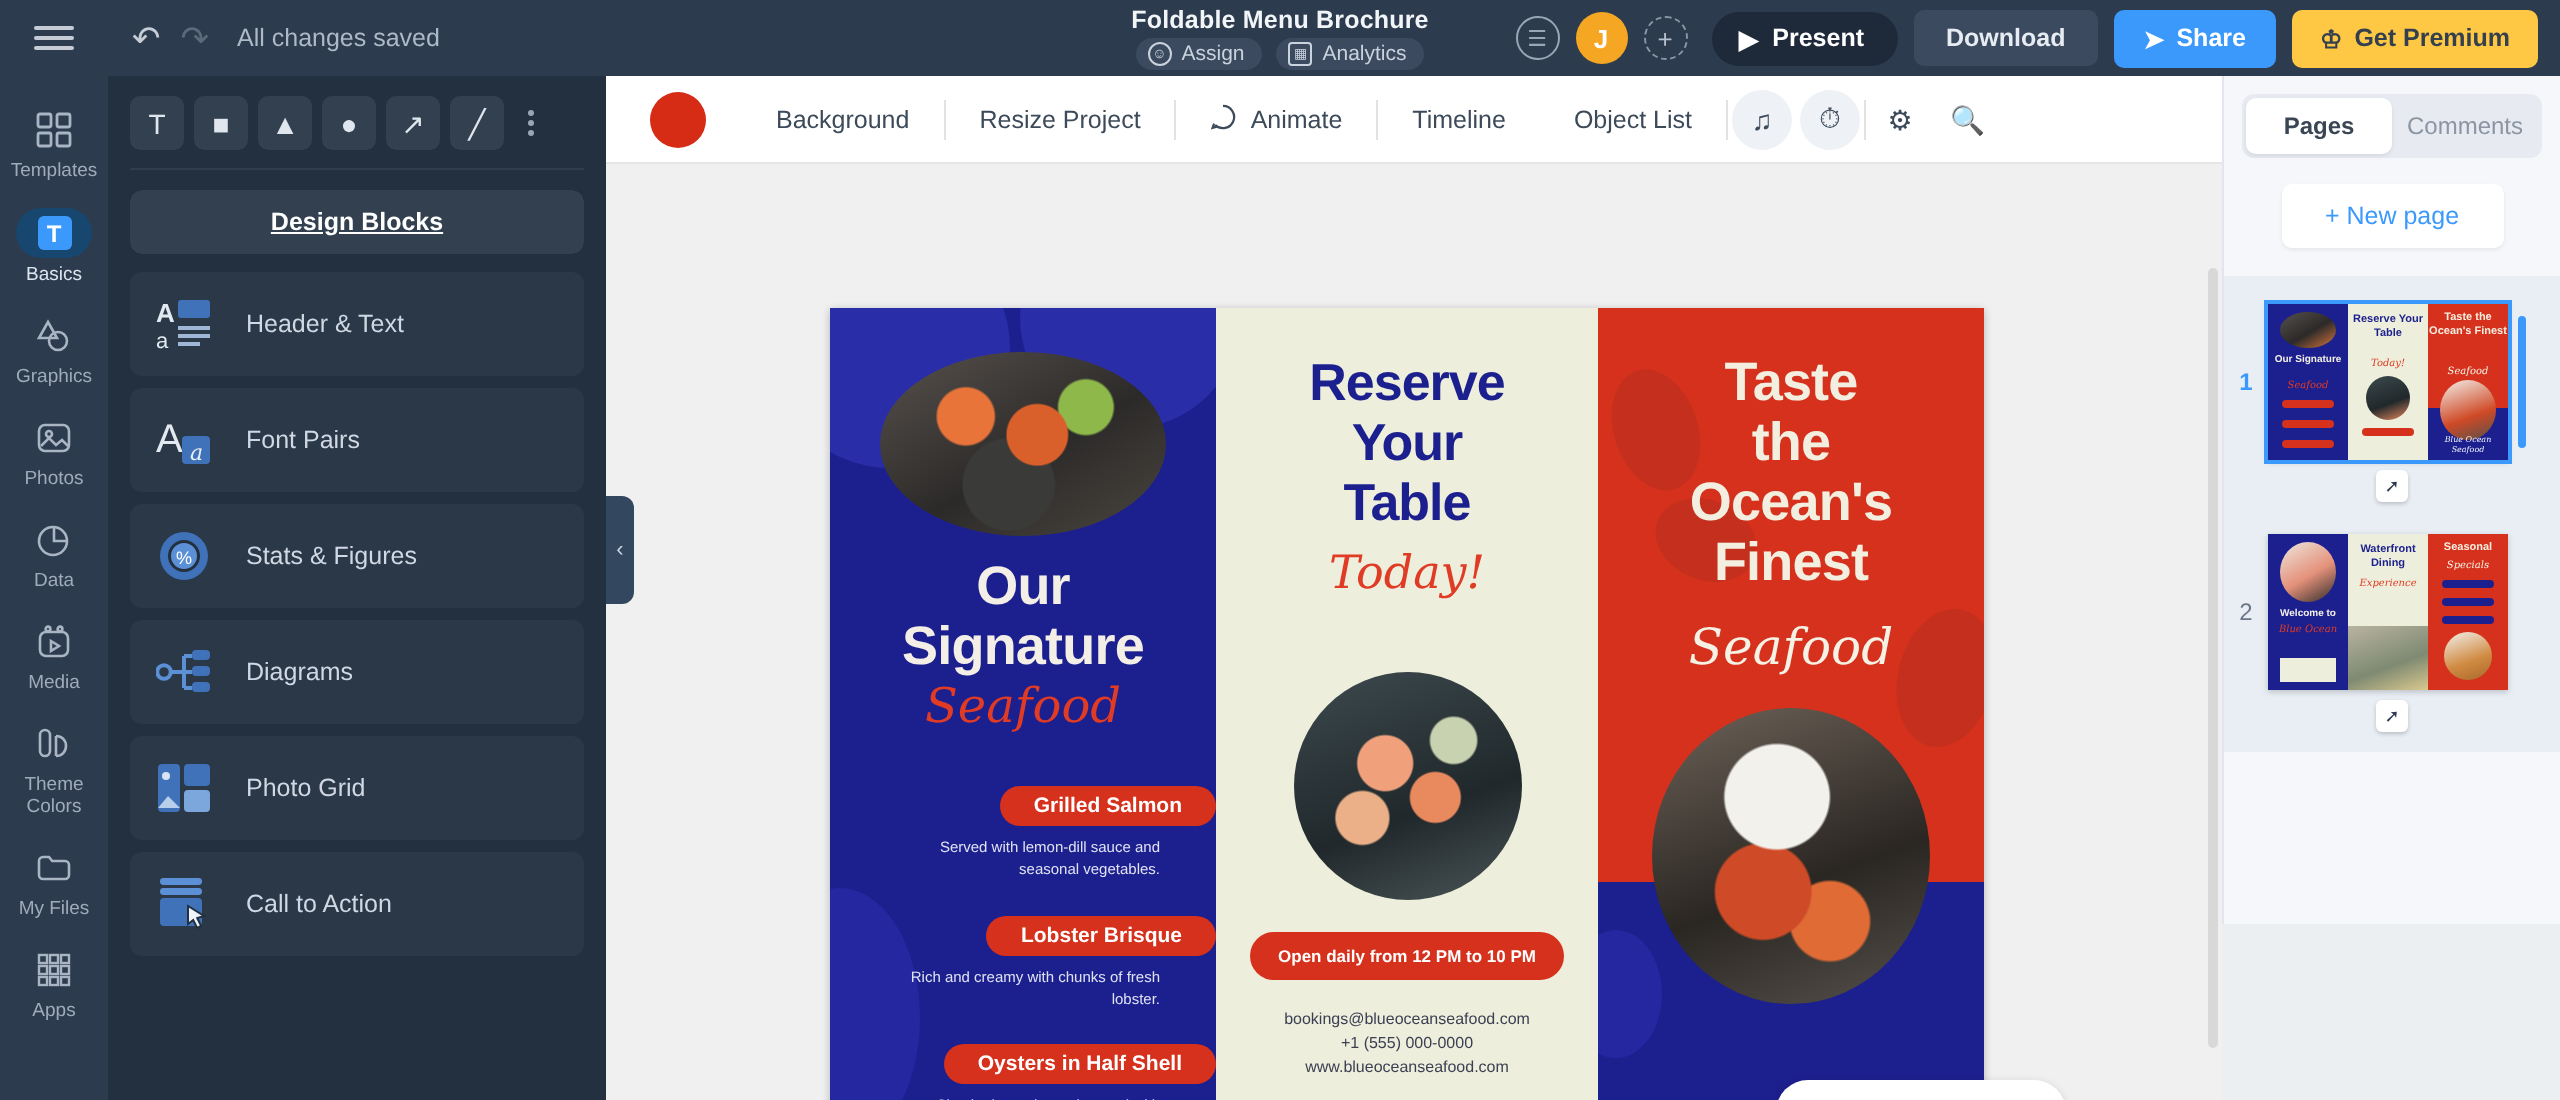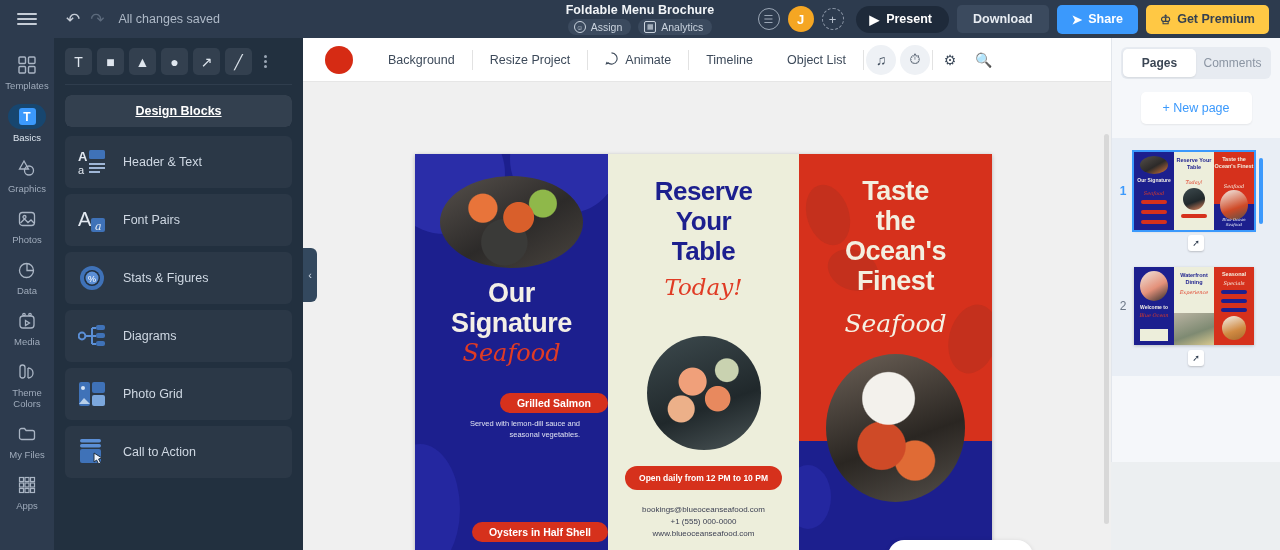--- a/index.html
+++ b/index.html
@@ -488,20 +488,24 @@
           <div class="p1-h1">
             <div>Our</div>
             <div>Signature</div>
           </div>
           <div class="p1-script">Seafood</div>
 
           <div class="menu-item" style="top:239px;">
             <span class="tagbtn">Grilled Salmon</span>
             <div class="mdesc">Served with lemon-dill sauce and seasonal vegetables.</div>
           </div>
+          <div class="menu-item" style="top:304px;">
+            <span class="tagbtn">Lobster Brisque</span>
+            <div class="mdesc">Rich and creamy with chunks of fresh lobster.</div>
+          </div>
           <div class="menu-item" style="top:368px;">
             <span class="tagbtn">Oysters in Half Shell</span>
             <div class="mdesc">Shucked to order and served with mignonette.</div>
           </div>
         </div>
 
         <div class="bp bp2">
           <div class="p2-h1">
             <div>Reserve</div>
             <div>Your</div>

